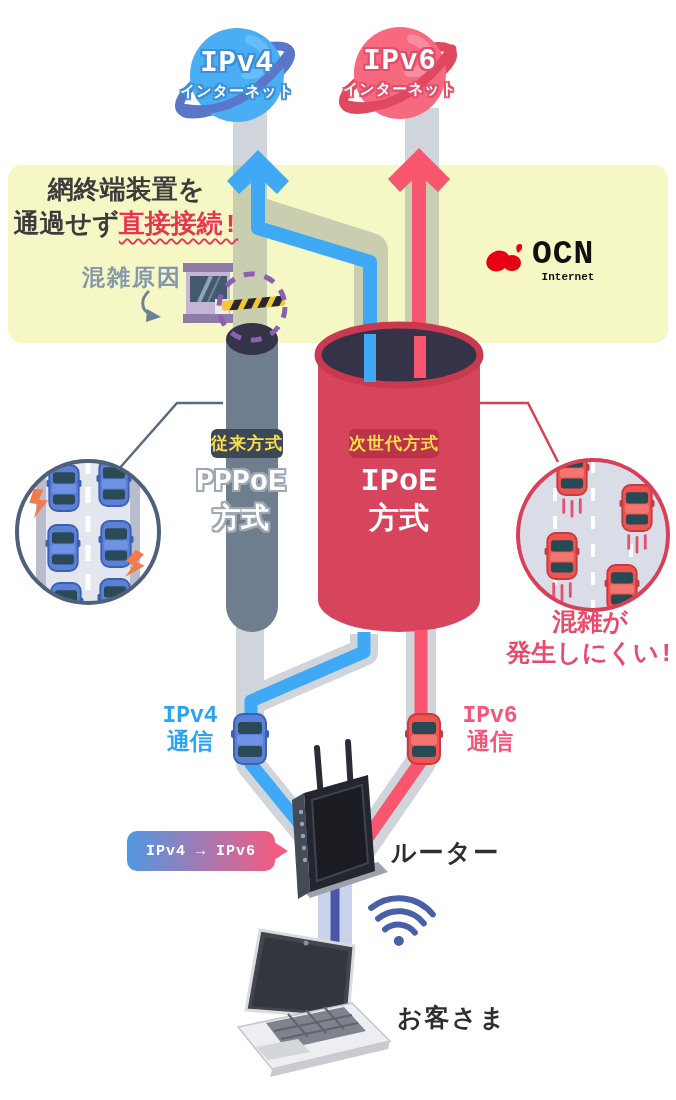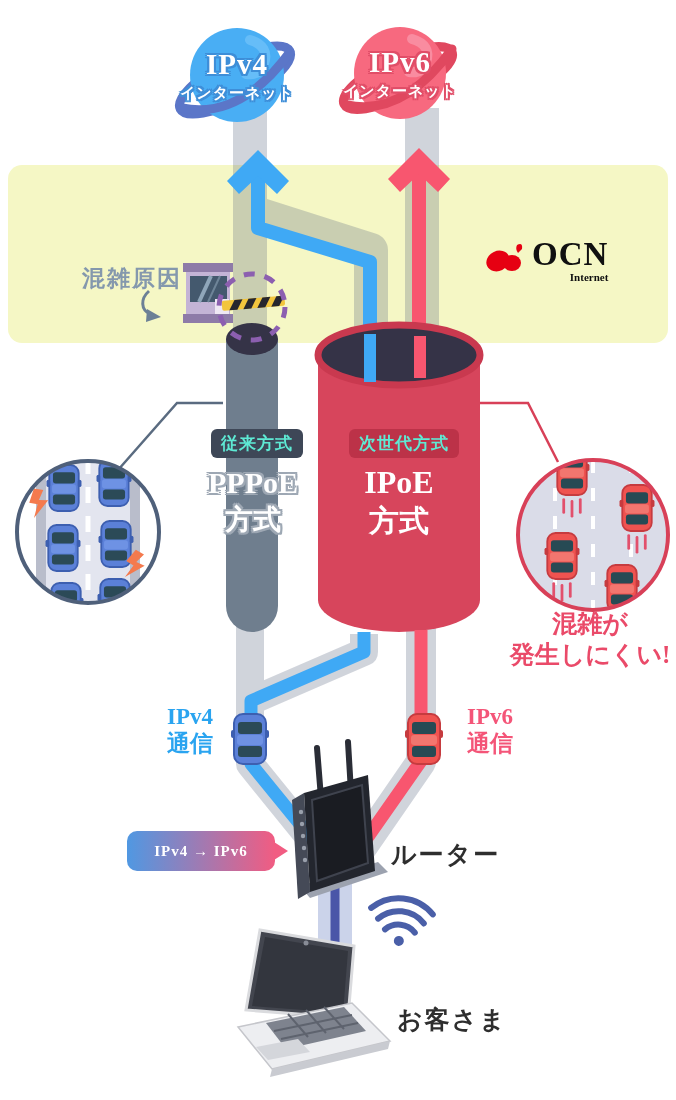--- a/index.html
+++ b/index.html
@@ -1,32 +1,32 @@
 <!DOCTYPE html>
 <html><head>
 <meta charset="utf-8">
 <style>
   html,body{margin:0;padding:0;background:#fff;}
   #canvas{position:relative;width:676px;height:1100px;overflow:hidden;
-          font-family:Liberation Serif, serif;background:#fff;}
+          font-family:Liberation Mono, monospace;background:#fff;}
   #art{position:absolute;left:0;top:0;}
   .txt{position:absolute;white-space:nowrap;line-height:1.25;}
   .center{text-align:center;}
   
   .globe-title{font-size:29px;font-weight:900;color:#fff;letter-spacing:1px;}
   .globe-sub{font-size:15px;font-weight:800;color:#fff;letter-spacing:1px;}
   .ol-blue{text-shadow:-2px -2px 0 #3E8ED8,2px -2px 0 #3E8ED8,-2px 2px 0 #3E8ED8,2px 2px 0 #3E8ED8,0 -2px 0 #3E8ED8,0 2px 0 #3E8ED8,-2px 0 0 #3E8ED8,2px 0 0 #3E8ED8;}
   .ol-pink{text-shadow:-2px -2px 0 #E14E68,2px -2px 0 #E14E68,-2px 2px 0 #E14E68,2px 2px 0 #E14E68,0 -2px 0 #E14E68,0 2px 0 #E14E68,-2px 0 0 #E14E68,2px 0 0 #E14E68;}
   .ol-gray{text-shadow:-2px -2px 0 #9EA8B4,2px -2px 0 #9EA8B4,-2px 2px 0 #9EA8B4,2px 2px 0 #9EA8B4,0 -2px 0 #9EA8B4,0 2px 0 #9EA8B4,-2px 0 0 #9EA8B4,2px 0 0 #9EA8B4;}
   
   .banner-line{font-size:26px;font-weight:800;color:#3C3C3C;line-height:34px;}
   .banner-em{color:#E8354F;text-decoration:underline;text-decoration-style:wavy;text-decoration-color:#E8354F;text-underline-offset:6px;text-decoration-thickness:2px;}
   .congestion-label{font-size:23px;font-weight:800;color:#8498AD;letter-spacing:2px;}
   
-  .pipe-badge{position:absolute;color:#5eead4;font-size:17px;font-weight:800;padding:3px 10px;border-radius:6px;letter-spacing:1px;}
+  .pipe-badge{position:absolute;color:#fde047;font-size:17px;font-weight:800;padding:3px 0;border-radius:6px;letter-spacing:1px;}
   .pipe-name{font-weight:800;color:#fff;}
   
   .cap-left{font-size:26px;font-weight:800;color:#7E93A9;letter-spacing:2px;}
   .cap-right{font-size:25px;font-weight:800;color:#EA4A69;line-height:31px;}
   .traffic-label{font-size:23px;font-weight:800;line-height:27px;}
   .t-blue{color:#2AA4F0;}
   .t-pink{color:#F45578;}
   
   .router-badge{position:absolute;left:127px;top:831px;width:148px;height:40px;border-radius:10px;
     background:linear-gradient(90deg,#5098E2,#F15C82);display:flex;align-items:center;justify-content:center;
@@ -237,38 +237,42 @@
     <path d="M412,39 q20,6 14,23 q-4,12 -17,10" fill="none" stroke="#F98CA0" stroke-width="10" stroke-linecap="round"></path>
     <path d="M347,105 Q403,117 452,49" fill="none" stroke="#E0485F" stroke-width="9" stroke-linecap="round"></path>
   </g>
 </svg>
 
 <div class="txt center globe-title ol-blue" style="left:187px;top:46px;width:100px;">IPv4</div>
 <div class="txt center globe-sub ol-blue" style="left:172px;top:84px;width:130px;">インターネット</div>
 <div class="txt center globe-title ol-pink" style="left:350px;top:44px;width:100px;">IPv6</div>
 <div class="txt center globe-sub ol-pink" style="left:335px;top:82px;width:130px;">インターネット</div>
 
+<div class="txt center" style="left:8px;top:174px;width:236px;">
+  <div class="banner-line">網終端装置を</div>
+  <div class="banner-line"><span>通過せず</span><span class="banner-em">直接接続!</span></div>
+</div>
 <div class="txt congestion-label" style="left:82px;top:265px;">混雑原因</div>
 
 <div class="ocn">
   <svg width="46" height="46" viewBox="0 0 46 46">
     <ellipse cx="14" cy="24" rx="12" ry="10" transform="rotate(-25 14 24)" fill="#E60012"></ellipse>
     <ellipse cx="28" cy="26" rx="9" ry="8" fill="#E60012"></ellipse>
     <path d="M33,8 q6,-3 5,4 l-4,4 q-3,-4 -1,-8 Z" fill="#E60012"></path>
   </svg>
   <div class="ocn-text">
     <span class="ocn-name">OCN</span>
     <span class="ocn-sub">Internet</span>
   </div>
 </div>
 
 <div class="pipe-badge" style="left:211px;top:429px;background:#3E4757;">従来方式</div>
 <div class="pipe-badge" style="left:349px;top:429px;background:#BC3248;">次世代方式</div>
 
-<div class="txt center ol-gray" style="left:186px;top:464px;width:134px;">
+<div class="txt center ol-gray" style="left:174px;top:464px;width:134px;">
   <div class="pipe-name" style="font-size:30px;">PPPoE</div>
   <div class="pipe-name" style="font-size:28px;">方式</div>
 </div>
 <div class="txt center" style="left:332px;top:462px;width:134px;">
   <div class="pipe-name" style="font-size:32px;">IPoE</div>
   <div class="pipe-name" style="font-size:30px;">方式</div>
 </div>
 
 <div class="txt center cap-right" style="left:500px;top:608px;width:180px;">
   <div>混雑が</div>

